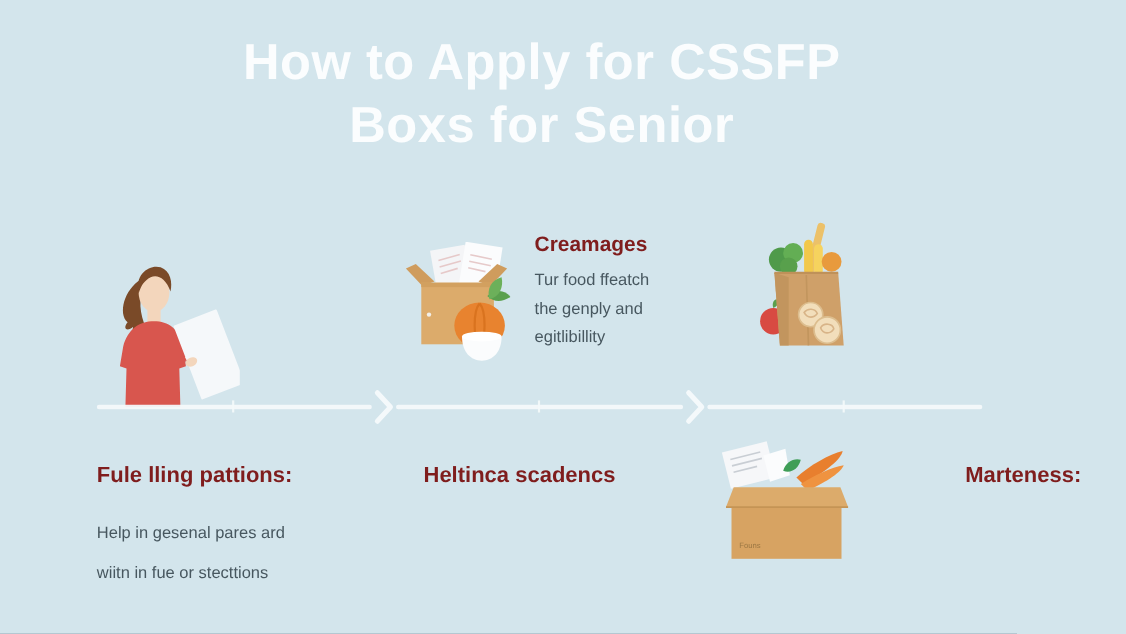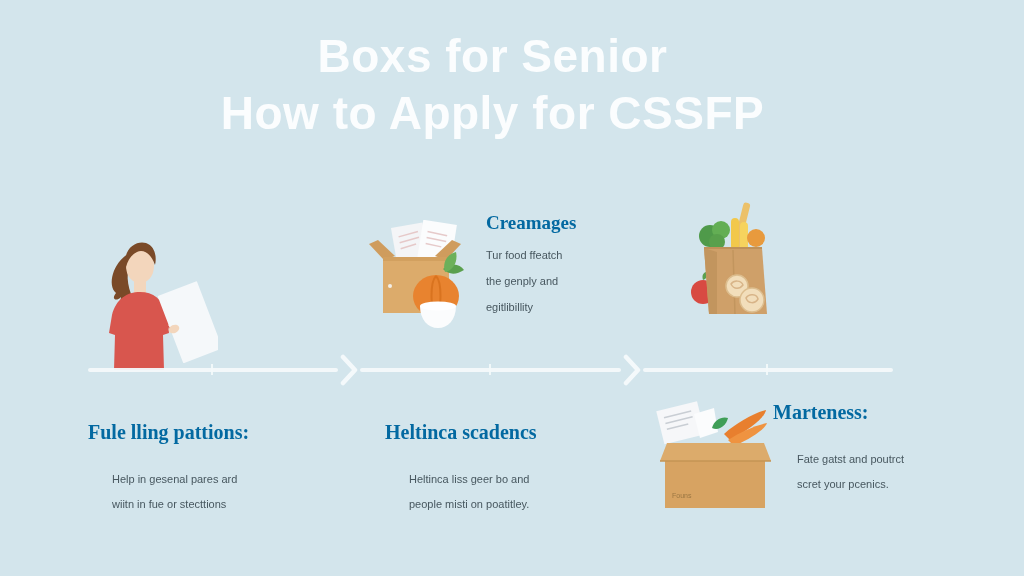--- a/index.html
+++ b/index.html
@@ -6,37 +6,37 @@
   .canvas{
     position:relative;width:1024px;height:576px;overflow:hidden;
     background:#d3e5ec;
     font-family:"Liberation Sans", sans-serif;
   }
   .title{
     position:absolute;left:0;top:28px;width:985px;text-align:center;
     color:#fbfdfe;font-weight:700;font-size:46px;line-height:57px;letter-spacing:.5px;
   }
   .tblock{position:absolute;}
-  .tblock .h{color:#0369a1;font-weight:700;font-size:19px;margin-bottom:8px;font-family:Liberation Serif, serif;}
-  .tblock .b{color:#47575f;font-size:11px;line-height:26px;white-space:pre-line;}
+  .tblock .h{color:#7f1d1d;font-weight:700;font-size:19px;margin-bottom:8px;}
+  .tblock .b{color:#47575f;font-size:15px;line-height:26px;white-space:pre-line;}
   .tblock.bottom .h{font-size:20px;margin-bottom:23px;}
-  .tblock.bottom .b{line-height:25px;margin-left:24px;}
+  .tblock.bottom .b{line-height:36px;}
   .illu{position:absolute;}
   .tl-seg{position:absolute;top:368px;height:4px;background:#f4f9fb;border-radius:2px;opacity:.95;}
   .tl-tick{position:absolute;top:364px;width:2px;height:11px;background:#f4f9fb;opacity:.9;}
   .tl-chev{position:absolute;top:354px;}
 </style>
 </head>
 <body>
 
 <div class="canvas">
 
   <div class="title">
+    <div>How to Apply for CSSFP</div>
     <div>Boxs for Senior</div>
-    <div>How to Apply for CSSFP</div>
   </div>
 
   <svg class="illu" style="left:100px;top:236px;" width="118" height="134" viewBox="0 0 118 134">
     <path d="M28 18 C13 27 7 49 16 57 C11 63 16 66 21 61 C19 69 27 67 31 58 C26 44 26 30 35 20 Z" fill="#7a4a28"></path>
     <ellipse cx="40" cy="30" rx="14" ry="17.5" fill="#f3d6bc"></ellipse>
     <path d="M26 31 C22 12 37 4 46 7 C55 10 57 21 55 29 C51 17 43 13 37 16 C31 19 28 24 26 31 Z" fill="#7a4a28"></path>
     <rect x="34" y="45" width="12" height="12" fill="#f3d6bc"></rect>
     <path d="M12 79 C16 63 27 56 40 56 C53 56 63 63 67 79 L69 97 L63 99 L64 134 L14 134 L15 99 L9 97 Z" fill="#d8564e"></path>
     <path d="M60 63 C71 69 77 79 79 87 L69 93 C64 83 60 75 56 69 Z" fill="#d8564e"></path>
     <path d="M68 89 L87 76 L92 84 L75 97 Z" fill="#f3d6bc"></path>
@@ -117,40 +117,36 @@
   <div class="tl-tick" style="left:766px;"></div>
 
   <div class="tblock bottom" style="left:88px;top:421px;width:230px;">
     <div class="h">Fule lling pattions:</div>
     <div class="b">Help in gesenal pares ard
 wiitn in fue or stecttions</div>
   </div>
 
   <div class="tblock bottom" style="left:385px;top:421px;width:230px;">
     <div class="h">Heltinca scadencs</div>
-    <div class="b">Heltinca liss geer bo and
-people misti on poatitley.</div>
   </div>
 
   <svg class="illu" style="left:648px;top:398px;" width="124" height="114" viewBox="0 0 124 114">
     <g transform="rotate(-14 32 26)">
       <rect x="12" y="8" width="42" height="34" fill="#f6f7f9"></rect>
       <line x1="18" y1="16" x2="46" y2="16" stroke="#c9ced4" stroke-width="1.5"></line>
       <line x1="18" y1="22" x2="46" y2="22" stroke="#c9ced4" stroke-width="1.5"></line>
       <line x1="18" y1="28" x2="40" y2="28" stroke="#c9ced4" stroke-width="1.5"></line>
     </g>
     <polygon points="46,16 66,10 70,34 52,40" fill="#fbfcfd"></polygon>
     <path d="M64 30 C66 22 74 18 80 20 C78 28 71 33 64 30 Z" fill="#3f9e57"></path>
     <path d="M76 36 C88 25 106 15 118 12 C117 19 103 31 82 42 Z" fill="#e87f2e"></path>
     <path d="M80 42 C92 34 108 27 119 25 C117 31 104 40 86 48 Z" fill="#ef9340"></path>
     <polygon points="19,45 116,45 123,63 12,63" fill="#dcab6b"></polygon>
     <rect x="17" y="63" width="100" height="47" fill="#d7a362"></rect>
     <line x1="12" y1="63" x2="123" y2="63" stroke="#c59455" stroke-width="1.5"></line>
     <text x="24" y="100" font-size="7" fill="#9b7743" font-family="Liberation Sans, sans-serif">Founs</text>
   </svg>
 
-  <div class="tblock bottom" style="left:773px;top:401px;width:210px;">
+  <div class="tblock bottom" style="left:773px;top:421px;width:210px;text-align:right;">
     <div class="h">Marteness:</div>
-    <div class="b">Fate gatst and poutrct
-scret your pcenics.</div>
   </div>
 
 </div>
 
 </body></html>

